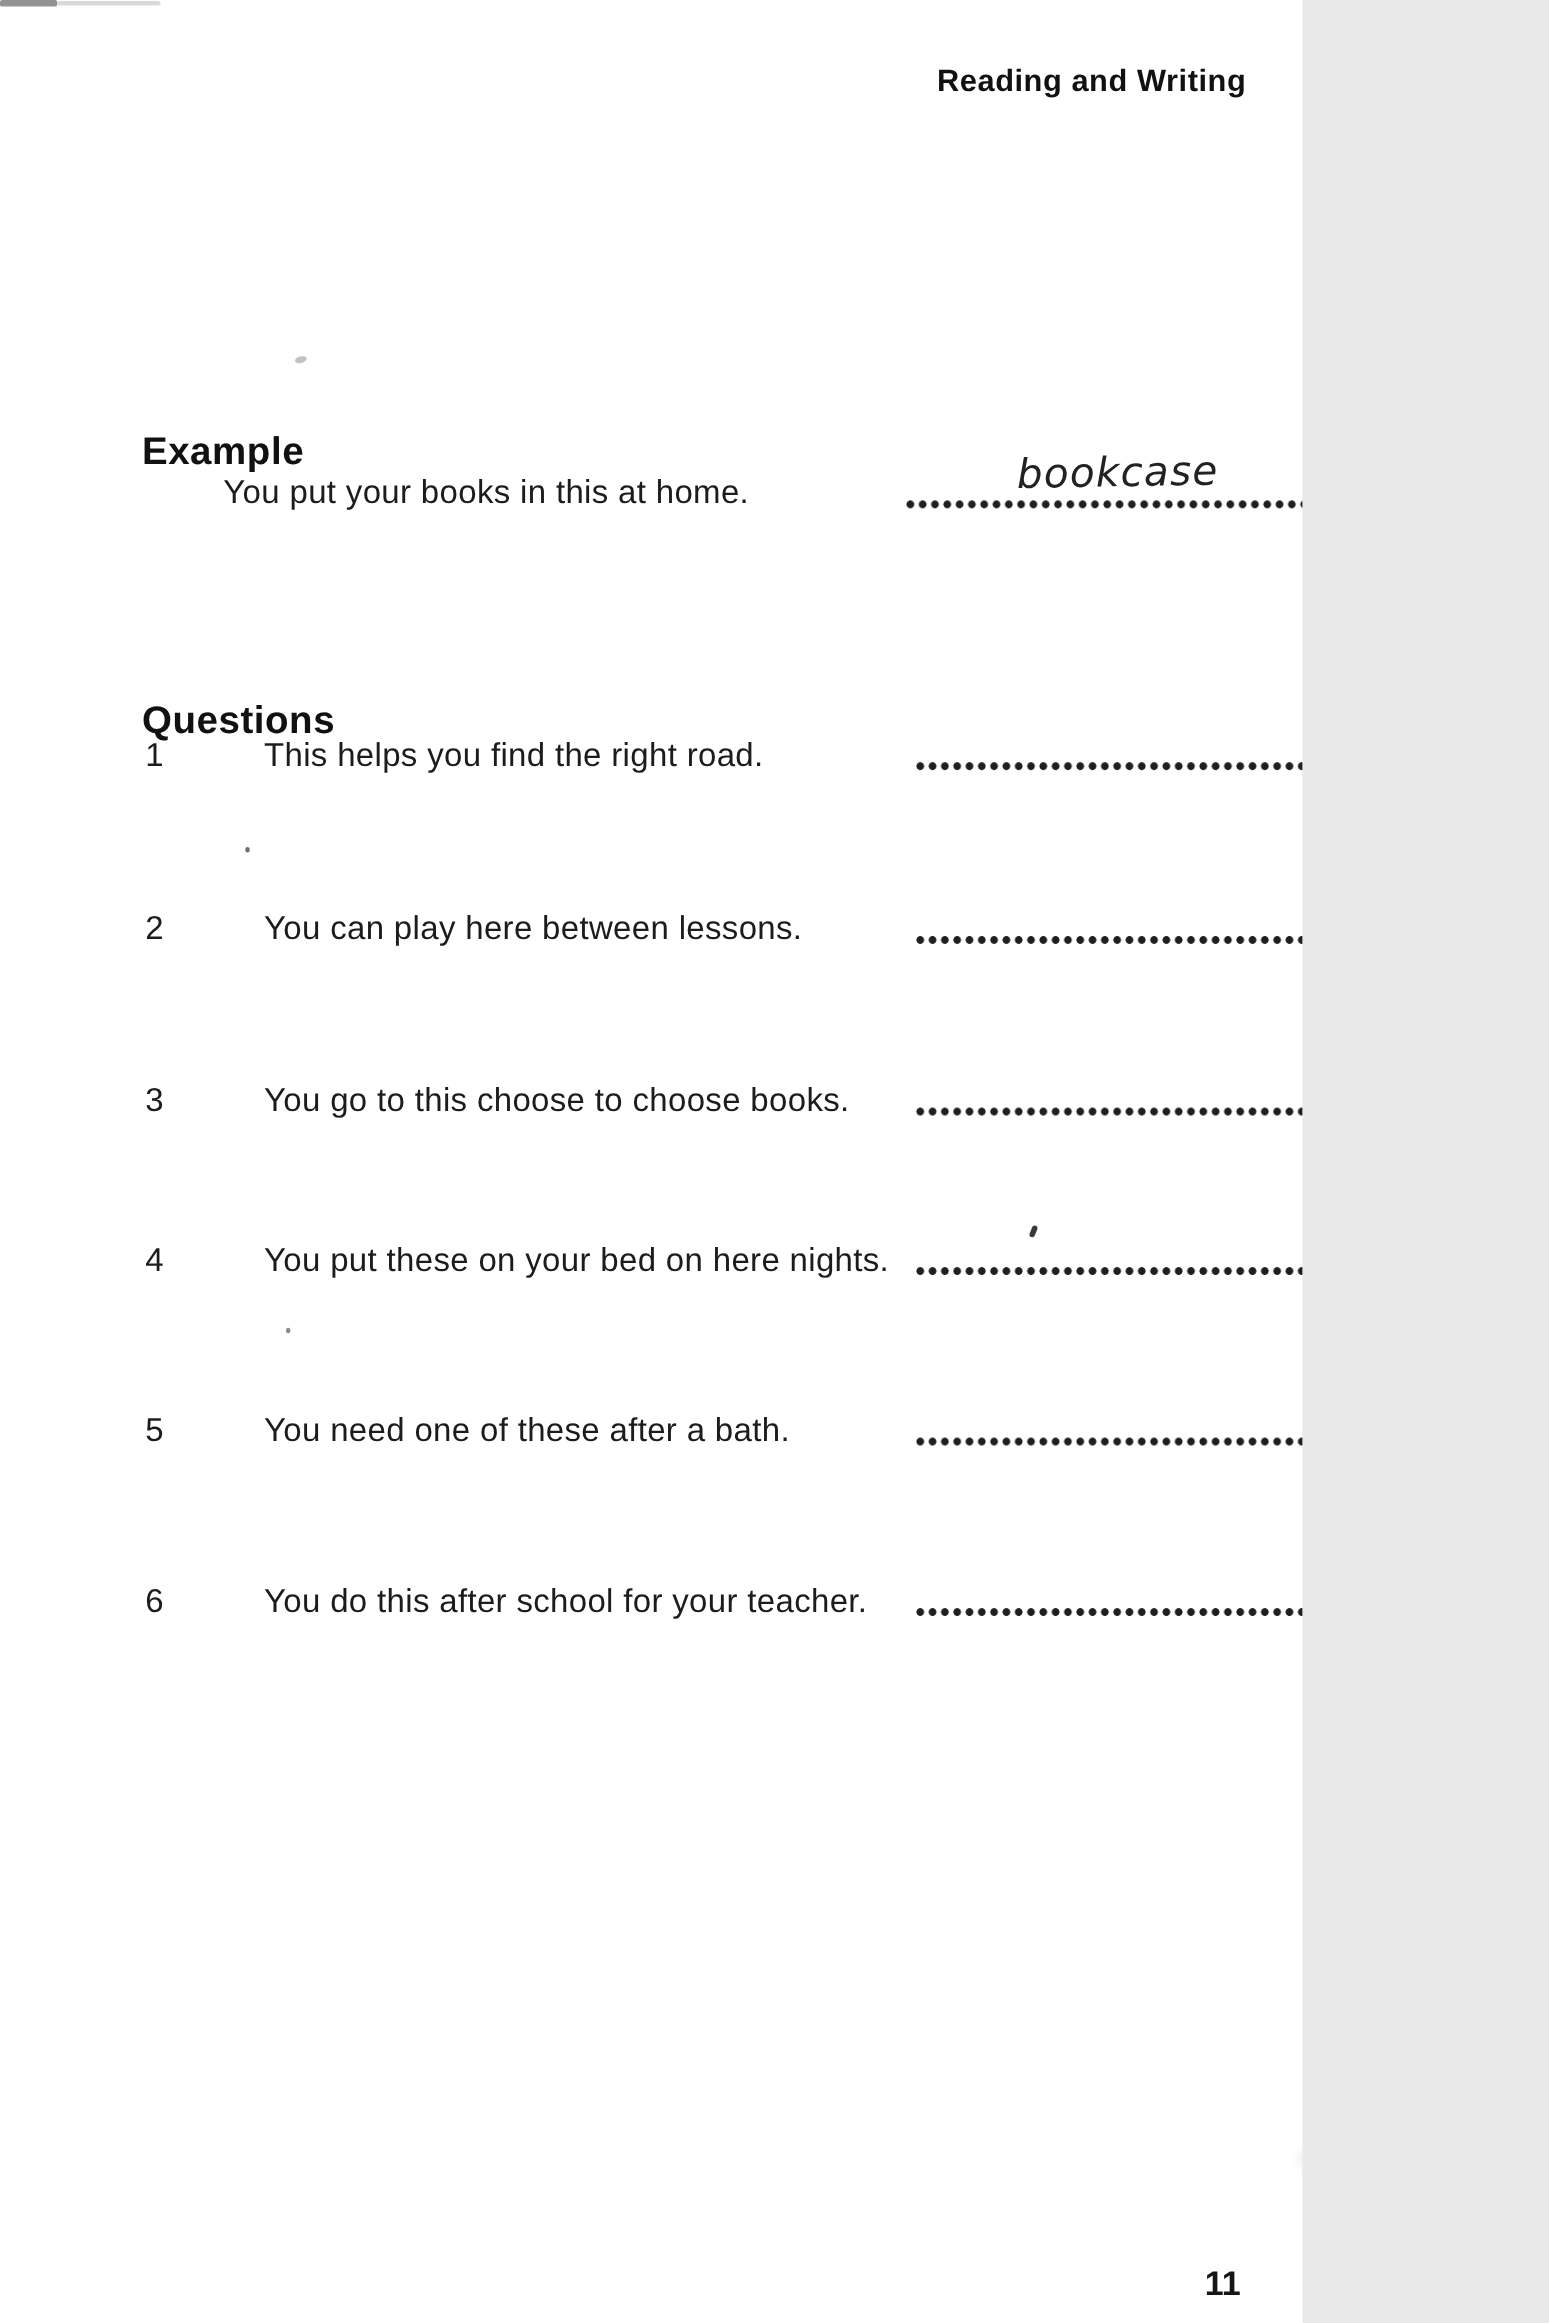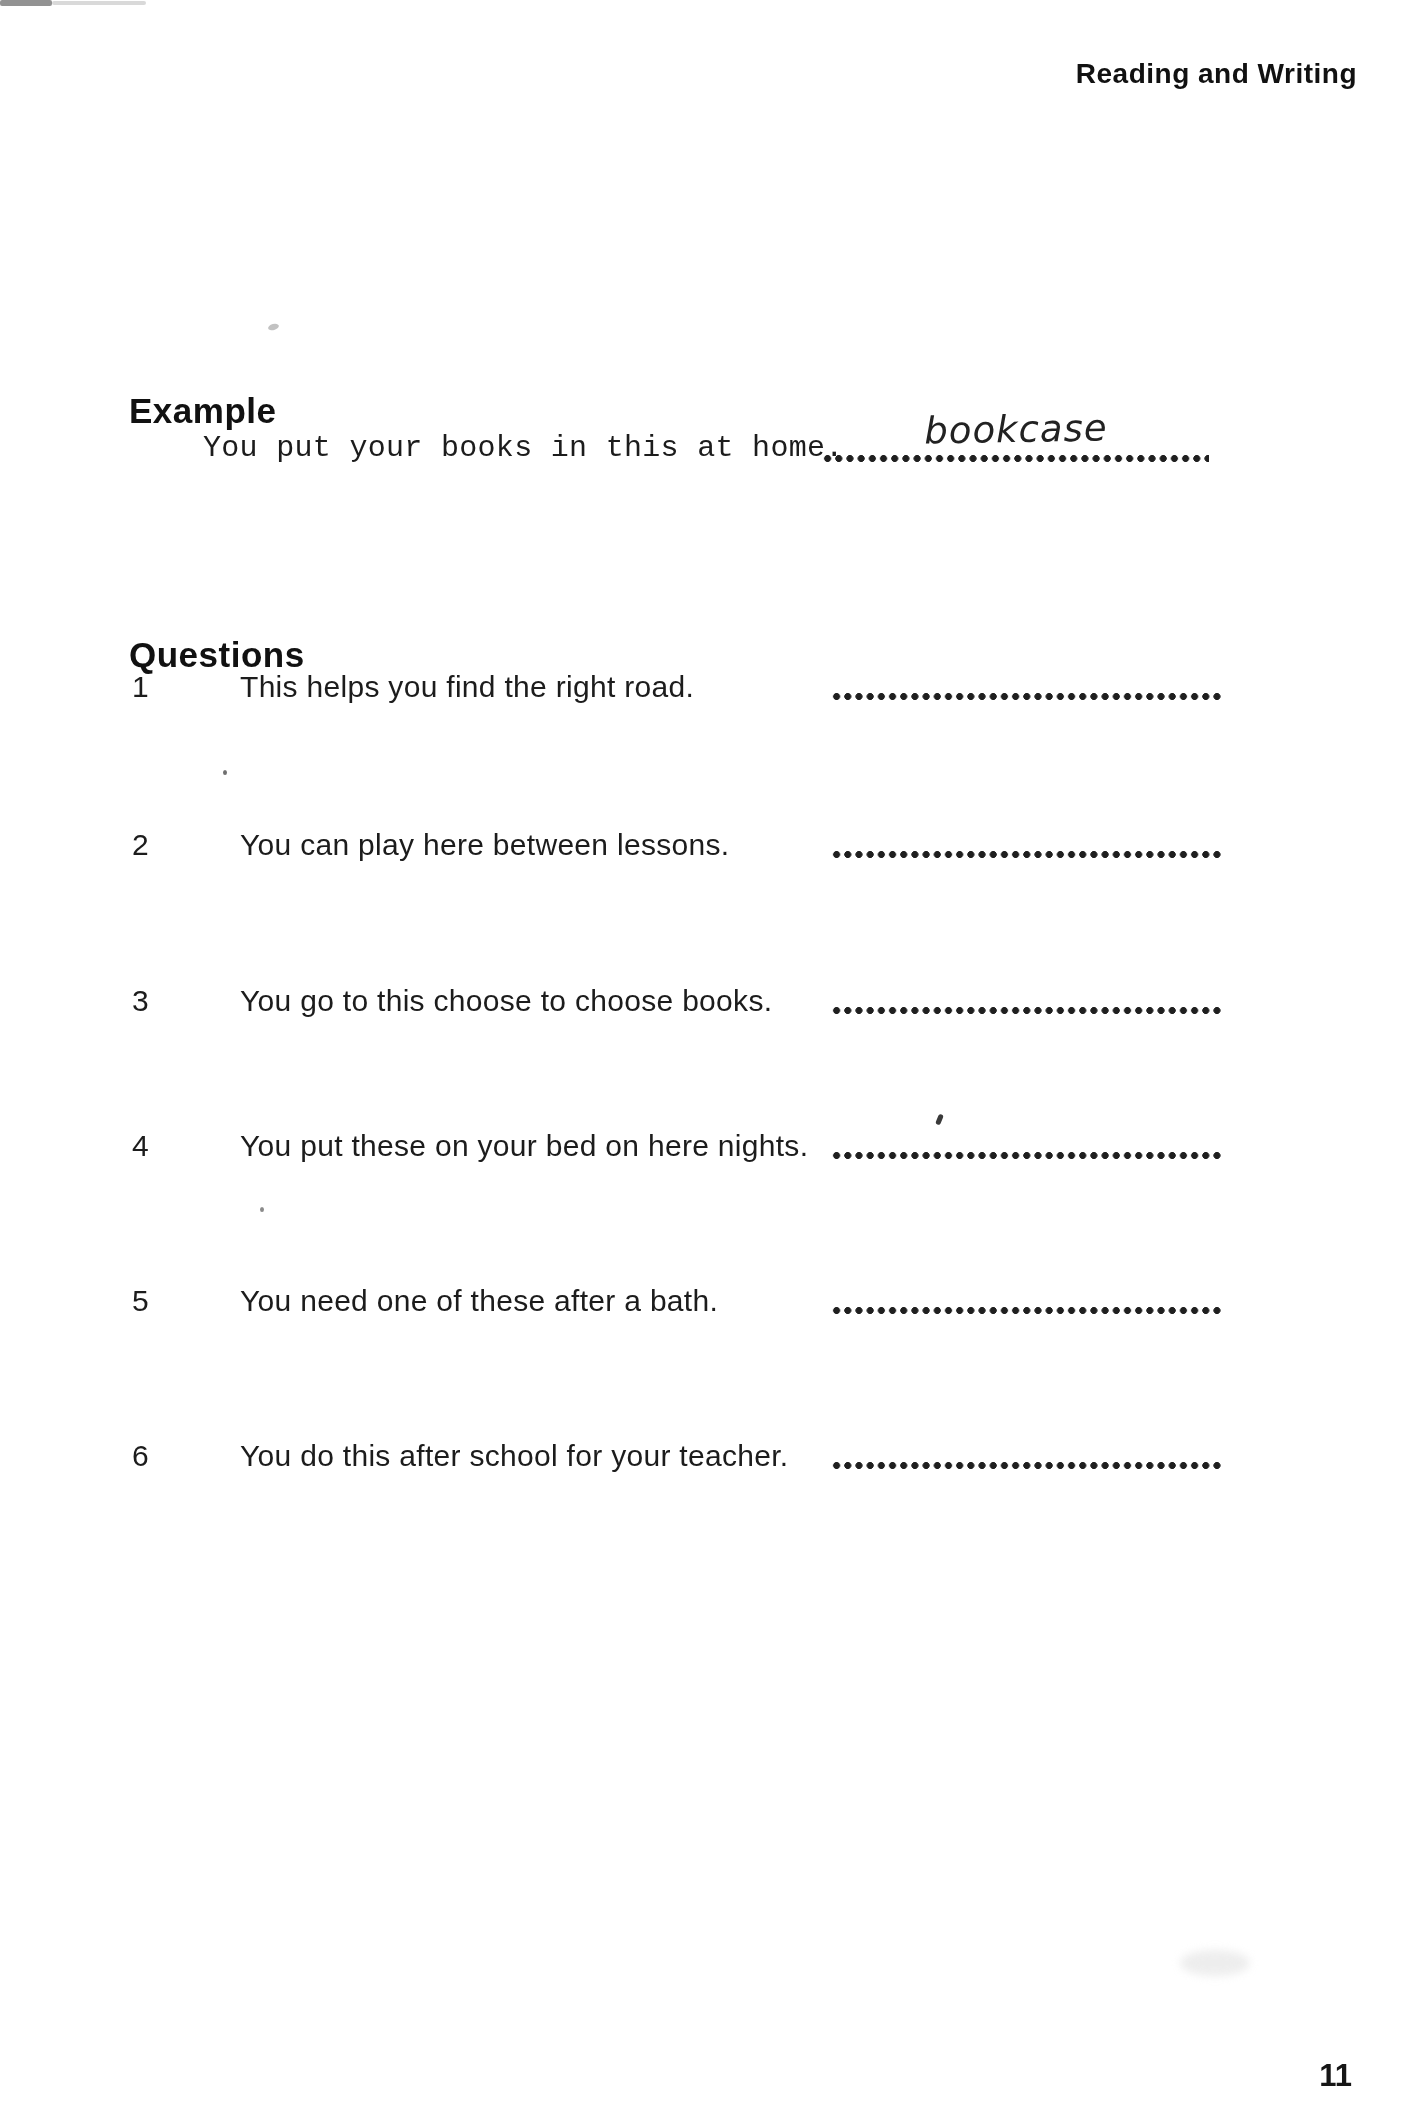--- a/index.html
+++ b/index.html
@@ -1,39 +1,39 @@
 <!DOCTYPE html>
 <html><head>
 <meta charset="utf-8">
 <style>
   html,body{margin:0;padding:0;background:#e9e9e9;}
   .page{
     position:relative;
-    width:1408px;height:2112px;
+    width:1184px;height:2112px;
     background:#ffffff;
     font-family:"Liberation Sans", sans-serif;
     color:#1f1f1f;
     overflow:hidden;
   }
   .hdr{
     position:absolute;top:58px;right:51px;
     font-size:28px;font-weight:bold;letter-spacing:.5px;color:#111;
   }
   .section-heading{
     position:absolute;left:129px;
     font-size:35px;font-weight:bold;color:#111;letter-spacing:.5px;margin-top:47px;
   }
   #example-heading{top:344px;}
   #questions-heading{top:588px;}
   .prompt{
     position:absolute;left:203px;
     font-size:30px;line-height:36px;color:#1c1c1c;letter-spacing:.3px;
     white-space:nowrap;
   }
-  #example-prompt{top:430px;font-family:Liberation Mono, monospace;}
+  #example-prompt{top:430px;}
   .answer-word{
     position:absolute;left:822px;top:408px;width:388px;
     text-align:center;
     font-family:"DejaVu Sans", sans-serif;
     font-style:italic;
     font-size:37px;line-height:44px;color:#222;
     letter-spacing:1px;
     transform:rotate(-1deg);
   }
   .dotline{

